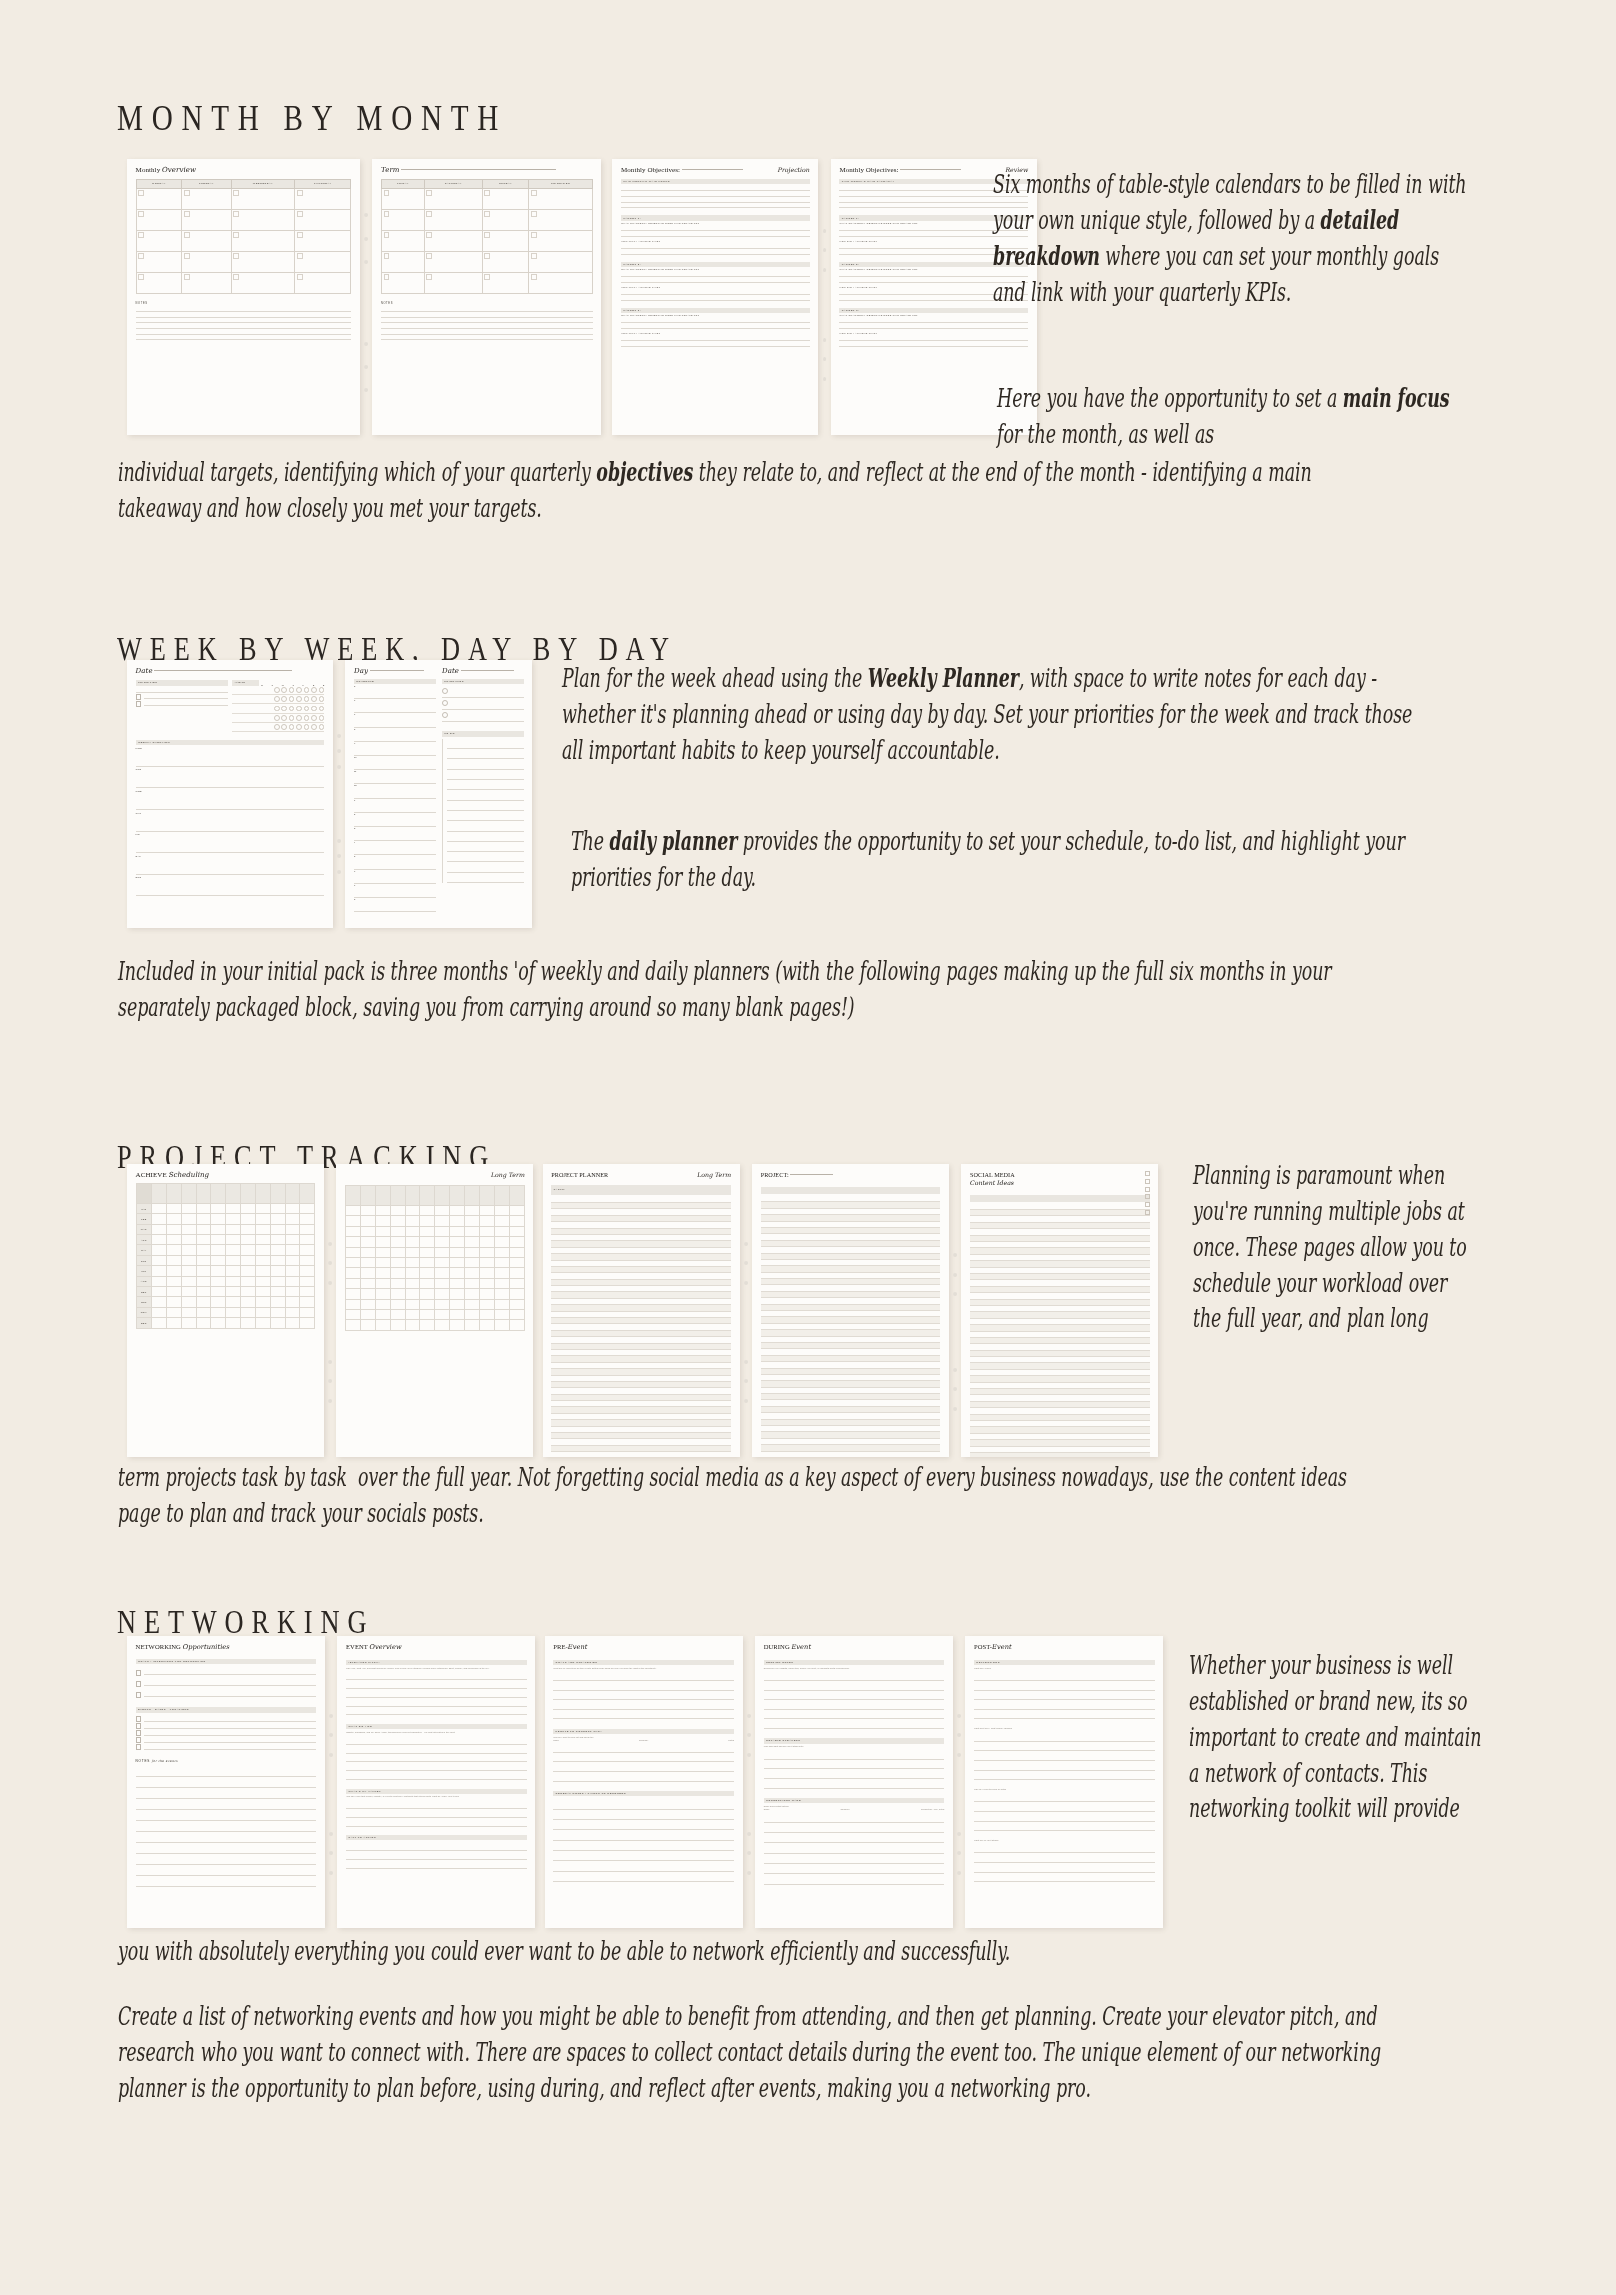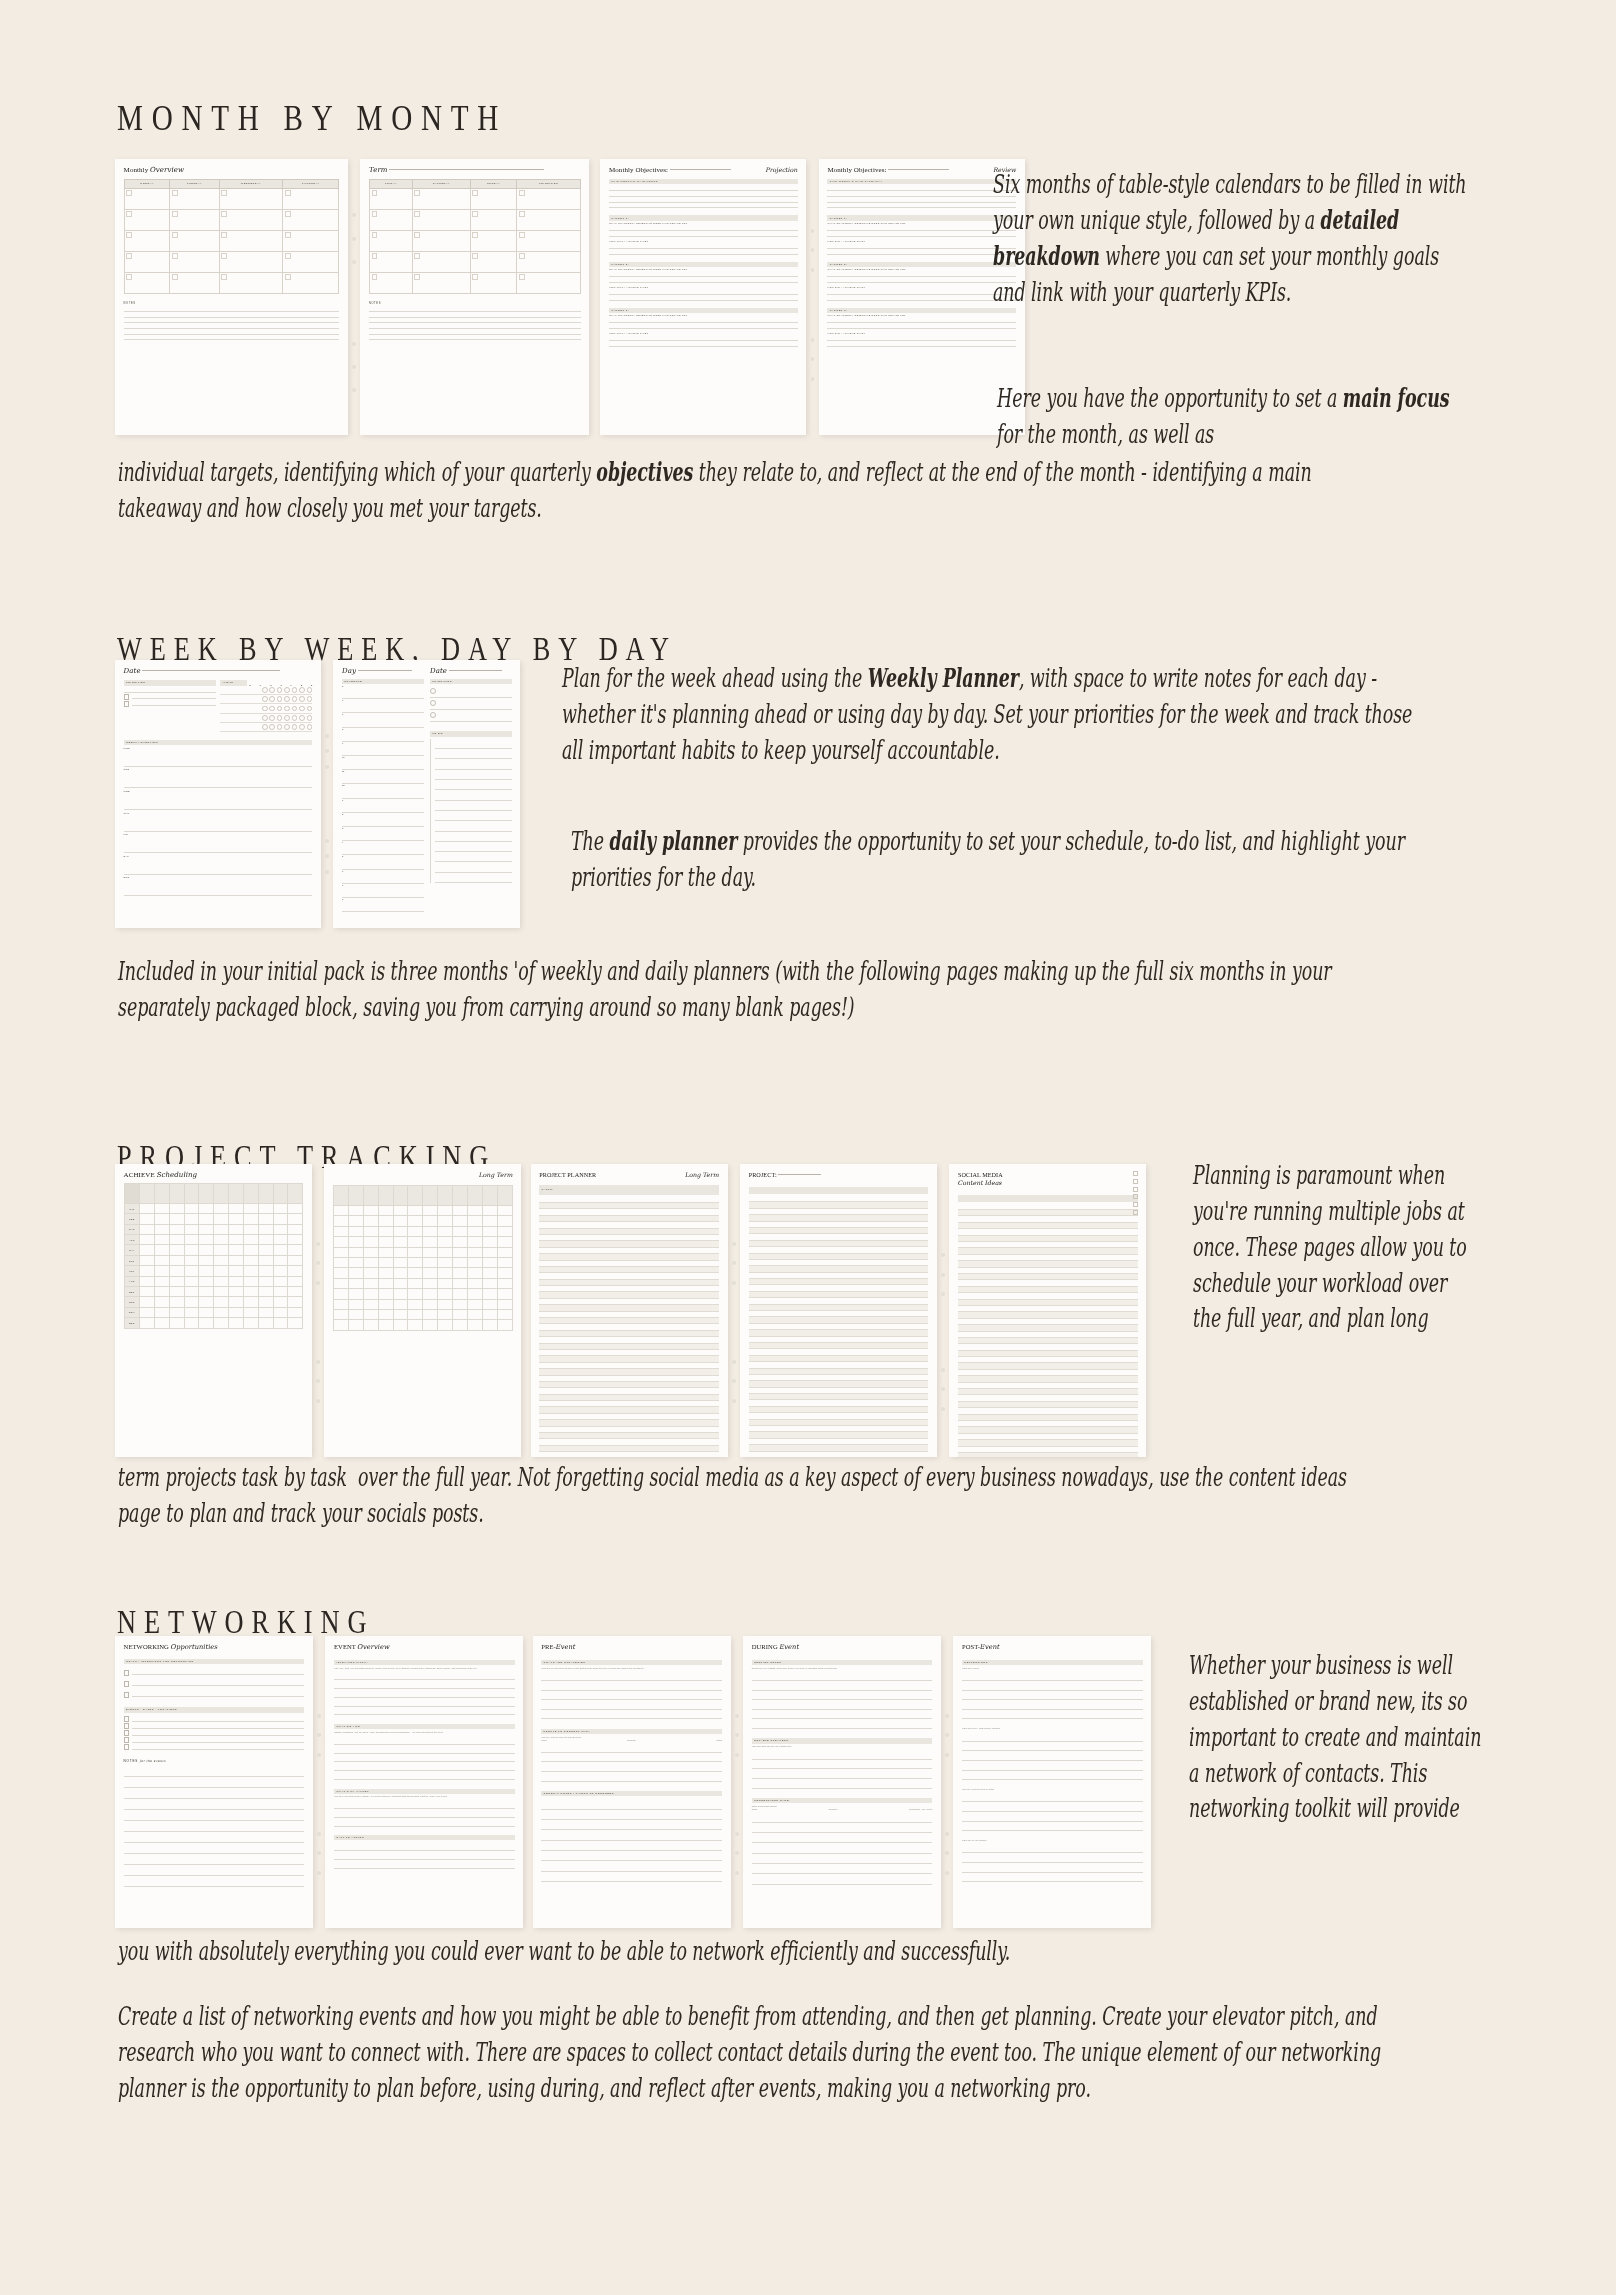--- a/index.html
+++ b/index.html
@@ -31,21 +31,21 @@
     font-style:italic;
     color:#2e2822;
     line-height:1.42;
     transform:scaleY(1.30) scaleX(.90);
     transform-origin:left top;
     letter-spacing:-.004em;
   }
   .copy b{font-weight:700;font-style:italic;}
 
   
-  .spread{position:absolute;display:flex;}
+  .spread{position:absolute;display:flex;margin-left:12px;}
   .sheet{
     background:#fdfcfa;
     box-shadow:1.6px 2.3px 5.4px rgba(90,75,60,.16);
     position:relative;
     overflow:hidden;
     box-sizing:border-box;
   }
 
   .pad{position:absolute;inset:0;padding:7px 8.6px;box-sizing:border-box;}
 

